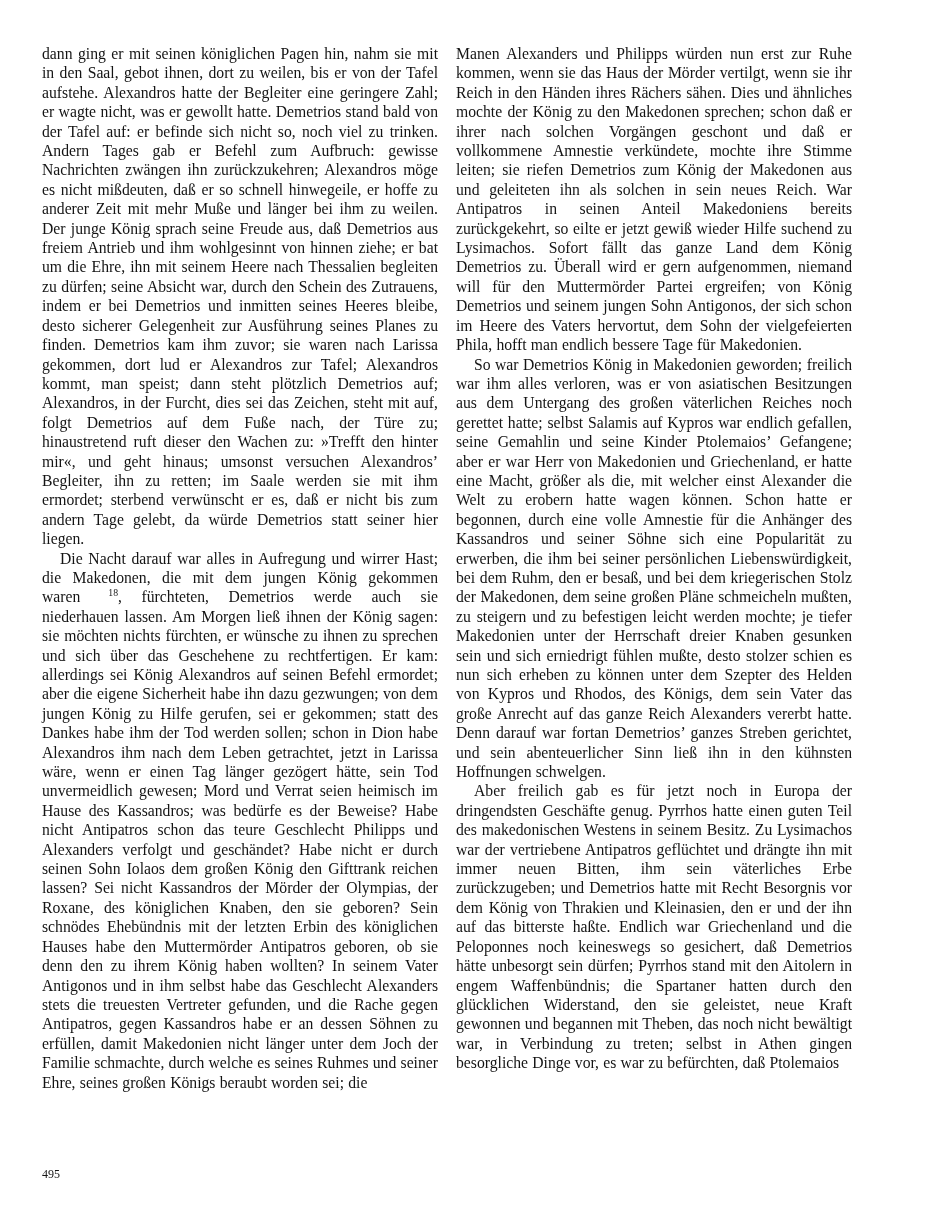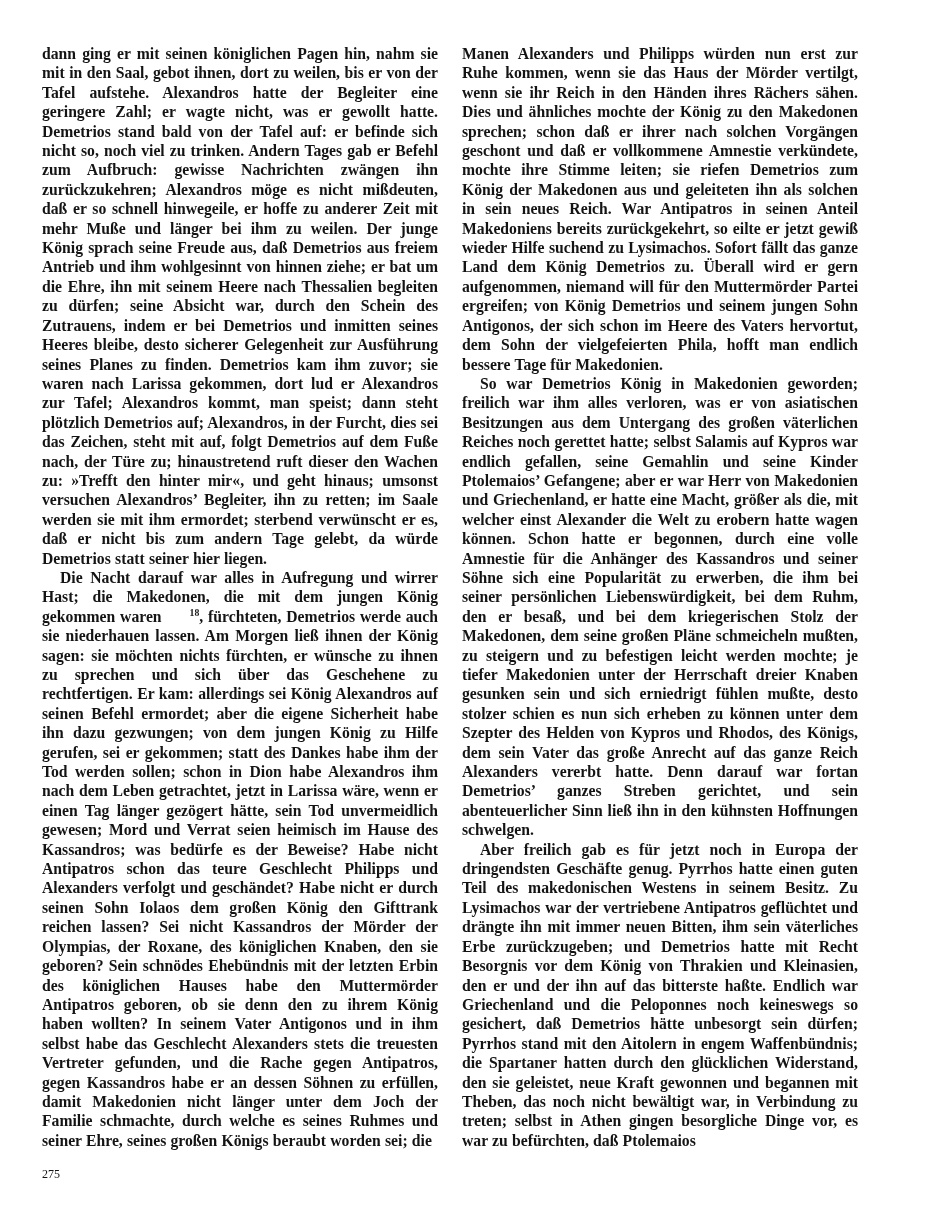--- a/index.html
+++ b/index.html
@@ -13,22 +13,21 @@
     background: #ffffff;
     position: relative;
     box-sizing: border-box;
     padding: 44px 77px 0 42px;
     font-family: "Liberation Serif", "DejaVu Serif", serif;
     color: #141414;
     overflow: hidden;
   }
   .columns {
     display: flex;
-    gap: 24px;
-    font-weight: bold;
+    gap: 18px;
   }
   .col {
     width: 396px;
     font-size: 15.7px;
     line-height: 19.4px;
     text-align: justify;
     text-justify: inter-word;
     hyphens: auto;
     -webkit-hyphens: auto;
     word-spacing: 0.02em;
@@ -68,14 +67,14 @@
     </div>
 
     <div class="col" lang="de">
       <p>Manen Alexanders und Philipps würden nun erst zur Ruhe kommen, wenn sie das Haus der Mörder vertilgt, wenn sie ihr Reich in den Händen ihres Rächers sähen. Dies und ähnliches mochte der König zu den Makedonen sprechen; schon daß er ihrer nach solchen Vorgängen geschont und daß er vollkommene Amnestie verkündete, mochte ihre Stimme leiten; sie riefen Demetrios zum König der Makedonen aus und geleiteten ihn als solchen in sein neues Reich. War Antipatros in seinen Anteil Makedoniens bereits zurückgekehrt, so eilte er jetzt gewiß wieder Hilfe suchend zu Lysimachos. Sofort fällt das ganze Land dem König Demetrios zu. Überall wird er gern aufgenommen, niemand will für den Muttermörder Partei ergreifen; von König Demetrios und seinem jungen Sohn Antigonos, der sich schon im Heere des Vaters hervortut, dem Sohn der vielgefeierten Phila, hofft man endlich bessere Tage für Makedonien.</p>
       <p class="indent">So war Demetrios König in Makedonien geworden; freilich war ihm alles verloren, was er von asiatischen Besitzungen aus dem Untergang des großen väterlichen Reiches noch gerettet hatte; selbst Salamis auf Kypros war endlich gefallen, seine Gemahlin und seine Kinder Ptolemaios’ Gefangene; aber er war Herr von Makedonien und Griechenland, er hatte eine Macht, größer als die, mit welcher einst Alexander die Welt zu erobern hatte wagen können. Schon hatte er begonnen, durch eine volle Amnestie für die Anhänger des Kassandros und seiner Söhne sich eine Popularität zu erwerben, die ihm bei seiner persönlichen Liebenswürdigkeit, bei dem Ruhm, den er besaß, und bei dem kriegerischen Stolz der Makedonen, dem seine großen Pläne schmeicheln mußten, zu steigern und zu befestigen leicht werden mochte; je tiefer Makedonien unter der Herrschaft dreier Knaben gesunken sein und sich erniedrigt fühlen mußte, desto stolzer schien es nun sich erheben zu können unter dem Szepter des Helden von Kypros und Rhodos, des Königs, dem sein Vater das große Anrecht auf das ganze Reich Alexanders vererbt hatte. Denn darauf war fortan Demetrios’ ganzes Streben gerichtet, und sein abenteuerlicher Sinn ließ ihn in den kühnsten Hoffnungen schwelgen.</p>
       <p class="indent">Aber freilich gab es für jetzt noch in Europa der dringendsten Geschäfte genug. Pyrrhos hatte einen guten Teil des makedonischen Westens in seinem Besitz. Zu Lysimachos war der vertriebene Antipatros geflüchtet und drängte ihn mit immer neuen Bitten, ihm sein väterliches Erbe zurückzugeben; und Demetrios hatte mit Recht Besorgnis vor dem König von Thrakien und Kleinasien, den er und der ihn auf das bitterste haßte. Endlich war Griechenland und die Peloponnes noch keineswegs so gesichert, daß Demetrios hätte unbesorgt sein dürfen; Pyrrhos stand mit den Aitolern in engem Waffenbündnis; die Spartaner hatten durch den glücklichen Widerstand, den sie geleistet, neue Kraft gewonnen und begannen mit Theben, das noch nicht bewältigt war, in Verbindung zu treten; selbst in Athen gingen besorgliche Dinge vor, es war zu befürchten, daß Ptolemaios</p>
     </div>
 
   </div>
 
-  <div class="page-number">275</div>
+  <div class="page-number">495</div>
 </div>
 
 </body></html>

